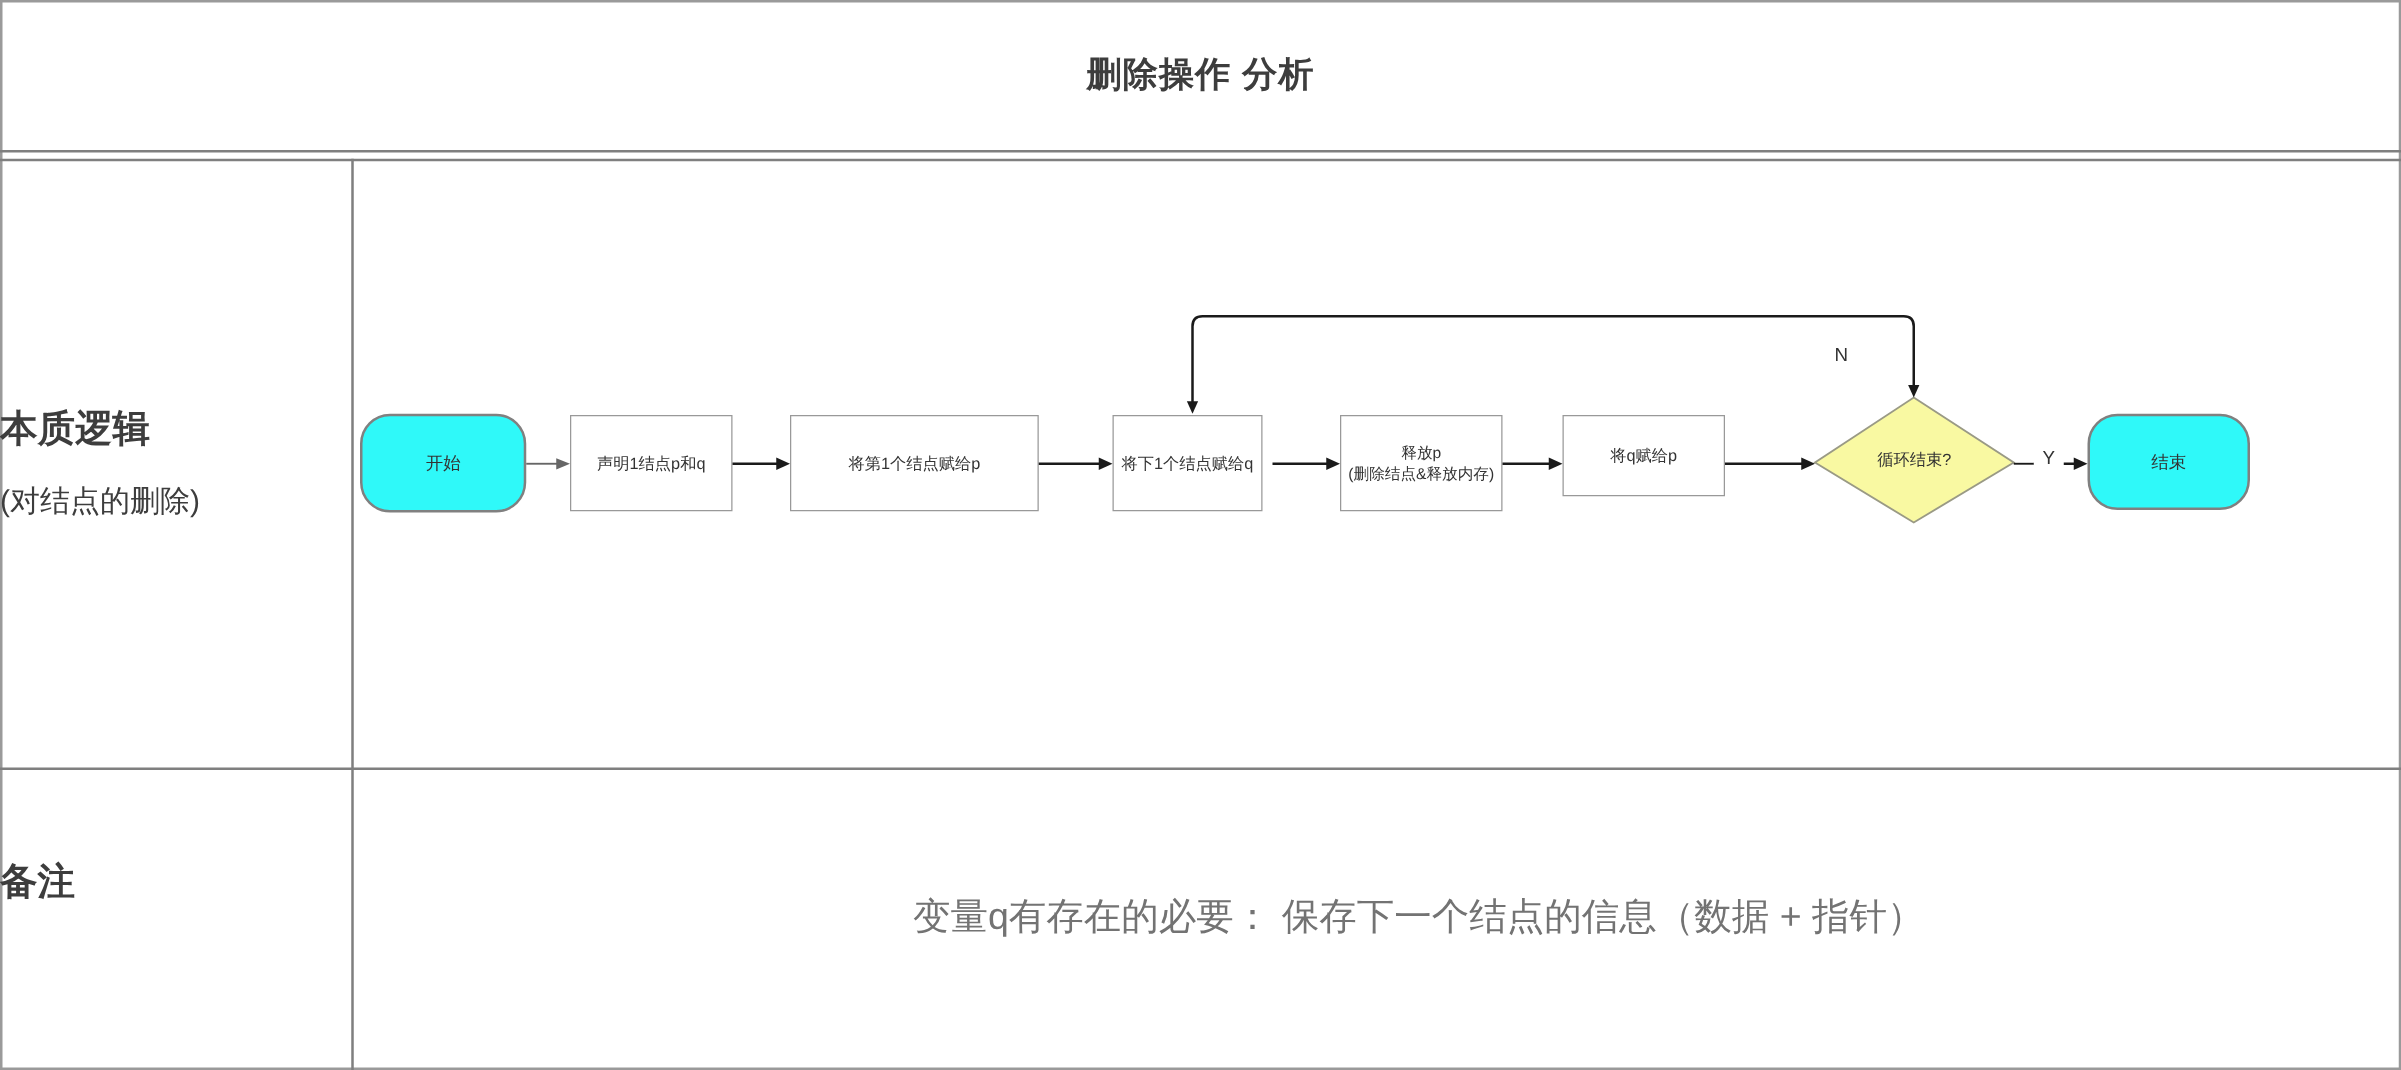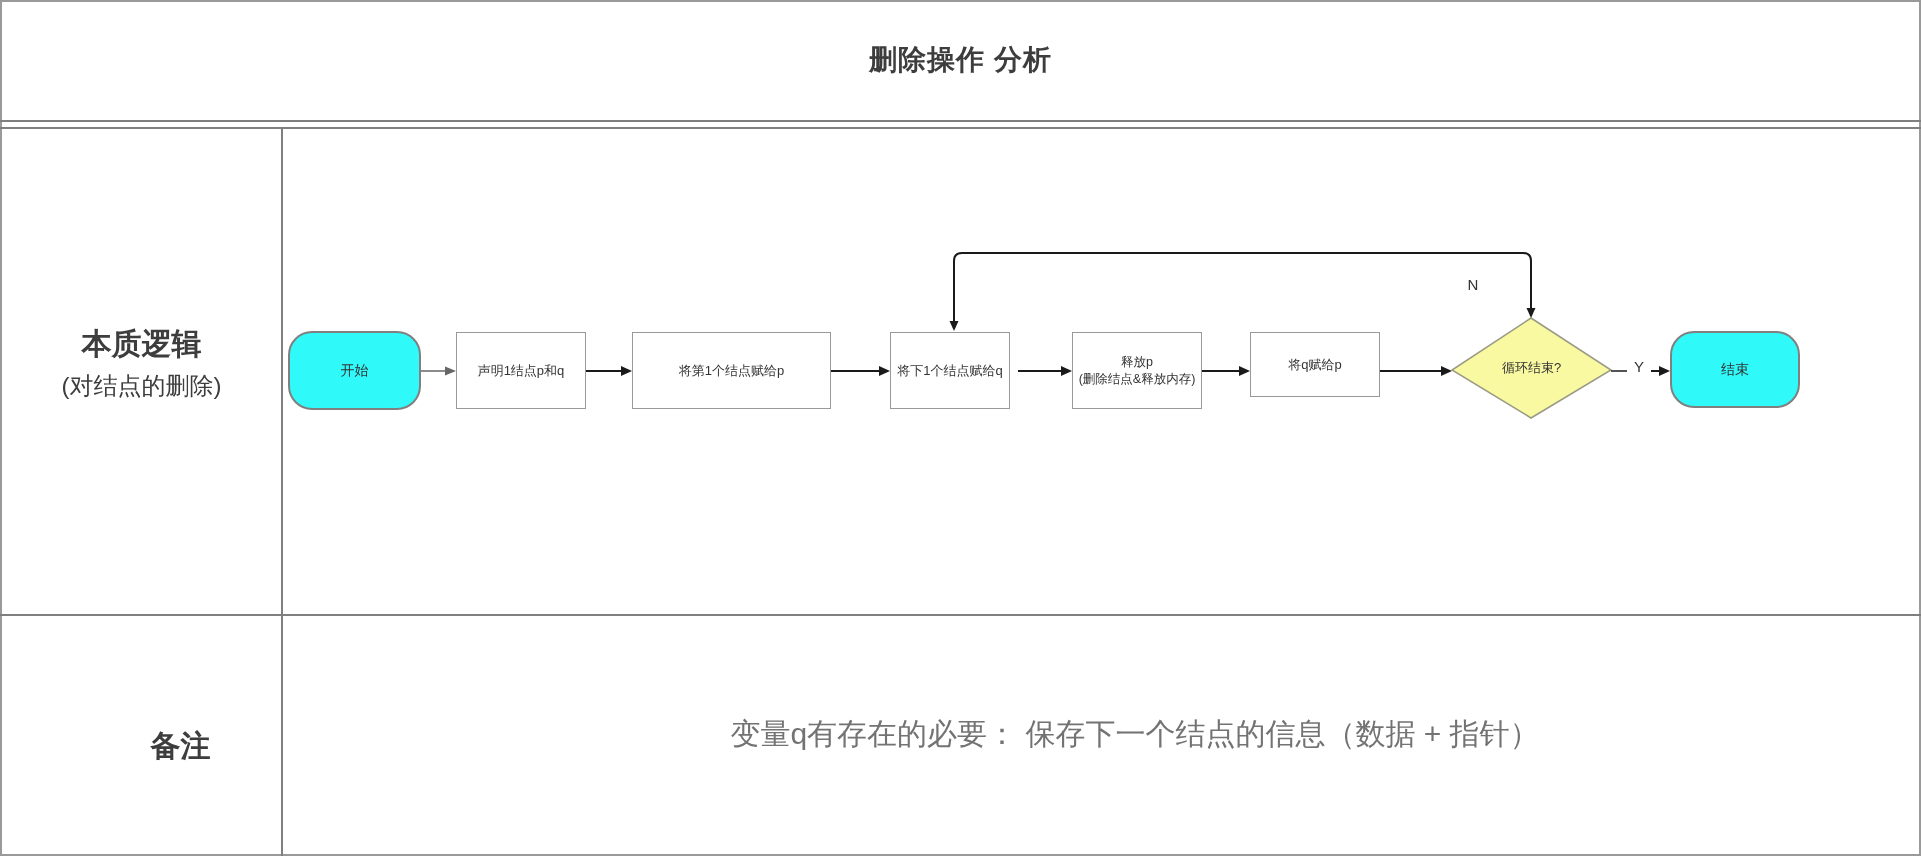--- a/index.html
+++ b/index.html
@@ -13,23 +13,23 @@
                 border-bottom:2px solid #7f7f7f; box-sizing:border-box;
                 display:flex; align-items:center; justify-content:center; }
   .page-title { font-size:28px; font-weight:bold; letter-spacing:1px; color:#3d3d3d; }
 
   
   .grid-top { position:absolute; left:0; top:127px; width:1921px; height:2px; background:#7f7f7f; }
   .col-div  { position:absolute; left:281px; top:127px; width:2px; height:729px; background:#7f7f7f; }
   .row-div  { position:absolute; left:0; top:614px; width:1921px; height:2px; background:#7f7f7f; }
 
   
-  .hdr { position:absolute; left:0; width:283px; text-align:center; }
+  .hdr { position:absolute; left:0; width:283px; text-align:left; }
   .hdr-main { font-size:30px; font-weight:bold; color:#3d3d3d; line-height:36px; }
-  .hdr-sub  { font-size:24px; color:#3d3d3d; line-height:32px; margin-top:8px; }
+  .hdr-sub  { font-size:24px; color:#3d3d3d; line-height:32px; margin-top:24px; }
 
   
   .note-text { position:absolute; left:283px; top:712px; width:1704px; text-align:center;
                font-size:30px; color:#737373; line-height:44px; }
 
   
   .node { position:absolute; box-sizing:border-box; background:#ffffff;
           border:1.5px solid #999999; display:flex; flex-direction:column;
           align-items:center; justify-content:center; text-align:center;
           font-size:13px; color:#333333; z-index:1; line-height:1.35; }
@@ -64,21 +64,21 @@
 
 <div class="grid-top"></div>
 <div class="col-div"></div>
 <div class="row-div"></div>
 
 <div class="hdr" style="top:326px;">
   <div class="hdr-main">本质逻辑</div>
   <div class="hdr-sub">(对结点的删除)</div>
 </div>
 
-<div class="hdr" style="top:728px;margin-left:39px;">
+<div class="hdr" style="top:688px;">
   <div class="hdr-main">备注</div>
 </div>
 
 <div class="note-text">变量q有存在的必要： 保存下一个结点的信息（数据 + 指针）</div>
 
 <div class="node terminal" id="n-start">
   <span>开始</span>
 </div>
 <div class="node" id="n-declare">
   <span>声明1结点p和q</span>

